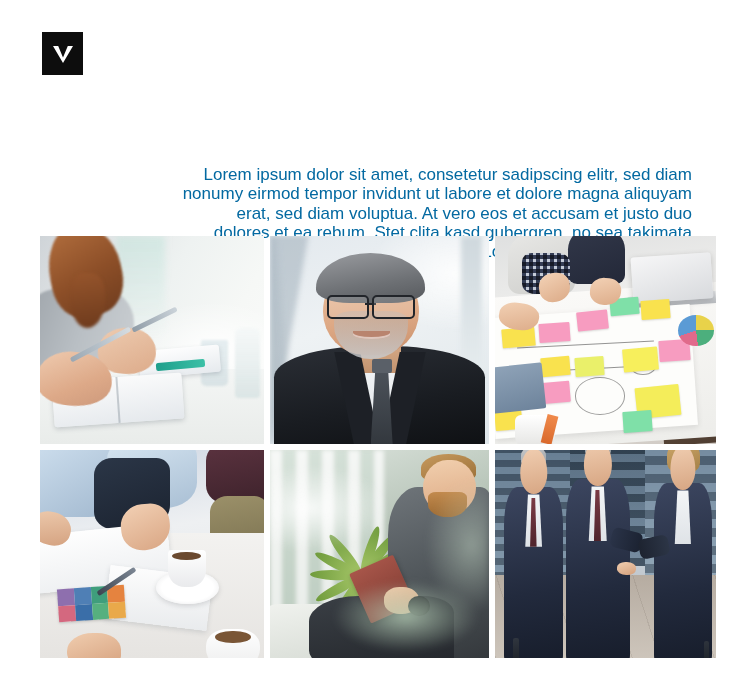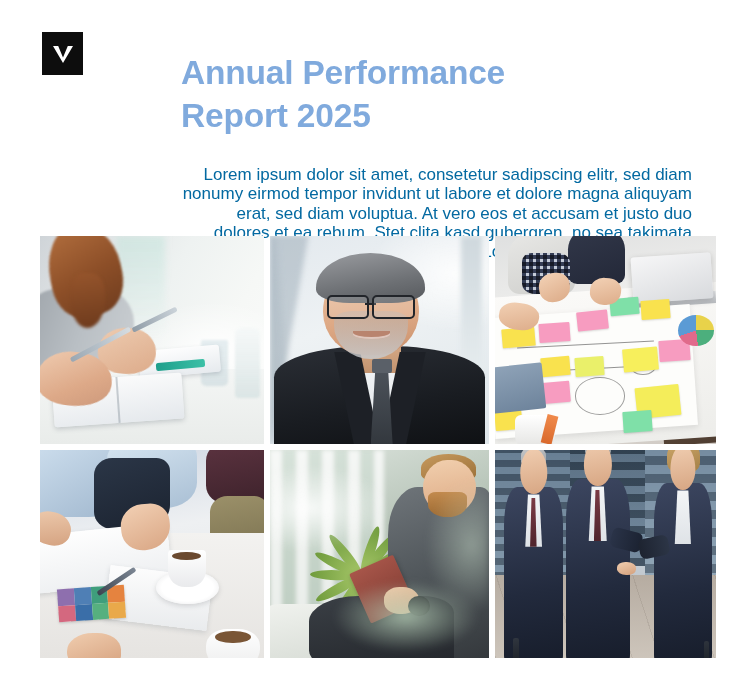--- a/index.html
+++ b/index.html
@@ -612,24 +612,20 @@
 
   <div class="logo-mark">
     <span>
       <svg width="22" height="20" viewBox="0 0 22 20" aria-hidden="true">
         <path d="M1 2 L6.2 2 L11 13.5 L15.8 2 L21 2 L11 19 Z" fill="#ffffff"></path>
         <path d="M7.6 2 L11 2 L11 8 Z" fill="#0d0d0d"></path>
       </svg>
     </span>
   </div>
 
-  <h1 class="page-title">
-    <span class="tline">Annual Performance</span>
-    <span class="tline">Report 2025</span>
-  </h1>
 </div>
 
 <p class="intro">Lorem ipsum dolor sit amet, consetetur sadipscing elitr, sed diam nonumy eirmod tempor invidunt ut labore et dolore magna aliquyam erat, sed diam voluptua. At vero eos et accusam et justo duo dolores et ea rebum. Stet clita kasd gubergren, no sea takimata sanctus est Lorem ipsum dolor sit amet.</p>
 
 <div class="gallery">
 
   <div class="cell c1">
     <div class="scene">
       <div class="win"></div>
       <div class="torso"></div>

